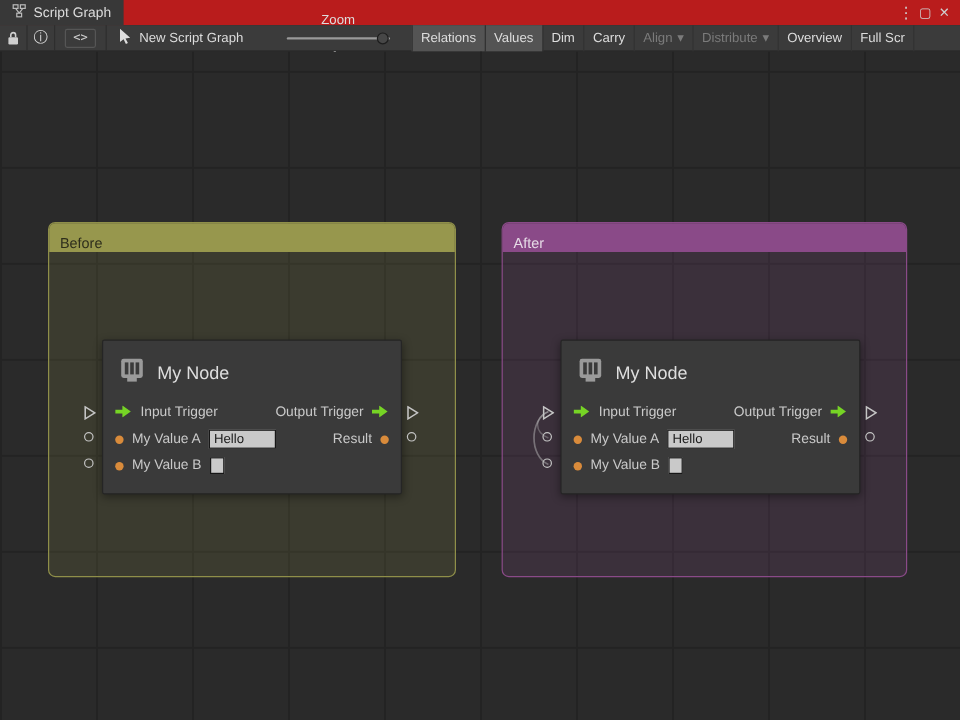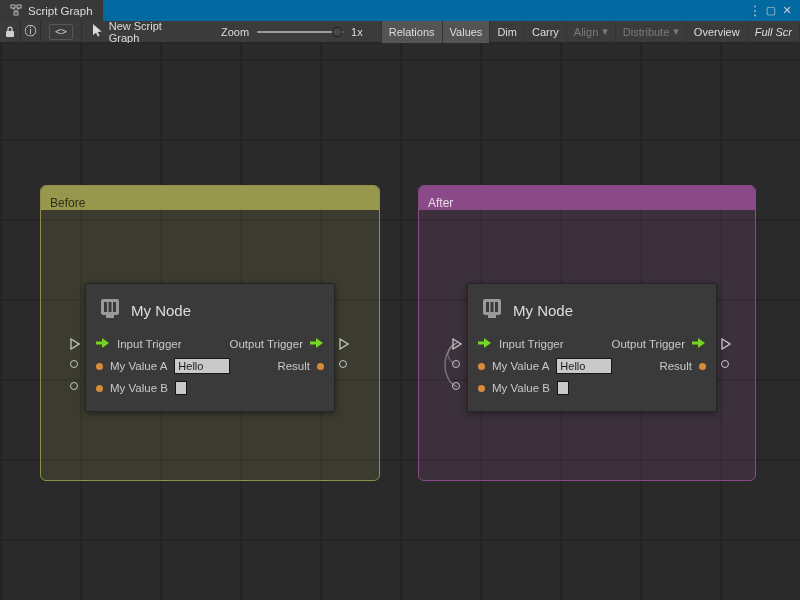--- a/index.html
+++ b/index.html
@@ -4,48 +4,48 @@
 <style>
   * { margin:0; padding:0; box-sizing:border-box; }
   body { background:#111; }
   .screen {
     position:relative; width:800px; height:600px; overflow:hidden;
     background:#2a2a2a; font-family:"Liberation Sans", sans-serif;
     font-size:12px; color:#cccccc; user-select:none;
   }
   
   .tabbar { position:absolute; top:0; left:0; right:0; height:21px;
-    background:#0369a1; display:flex; align-items:stretch; }
+    background:#b91c1c; display:flex; align-items:stretch; }
   .tab { display:flex; align-items:center; gap:6px; padding:0 10px;
     background:#383838; color:#dddddd; font-size:11.5px; }
   .tabbar-right { margin-left:auto; display:flex; align-items:center;
     padding-right:5px; color:#cfcfcf; }
   .winicon { width:16px; text-align:center; font-size:11px; cursor:default; }
   .kebab { font-size:13px; }
   
   .toolbar { position:absolute; top:21px; left:0; right:0; height:22px;
     background:#3b3b3b; border-bottom:1px solid #262626;
     display:flex; align-items:center; font-size:11px; color:#dddddd; }
   .sep { width:1px; align-self:stretch; background:#2e2e2e; }
   .ticon { display:flex; align-items:center; justify-content:center;
     width:22px; height:22px; }
   .code-box { border:1px solid #565656; border-radius:2px; width:26px;
     height:16px; display:flex; align-items:center; justify-content:center;
     margin:0 8px; font-family:"DejaVu Sans Mono", monospace; font-size:10px;
     color:#cfcfcf; }
   .graphname { display:flex; align-items:center; gap:6px; padding:0 10px; }
-  .zoom-wrap { display:flex; align-items:center; gap:8px; margin-left:26px; }
+  .zoom-wrap { display:flex; align-items:center; gap:8px; margin-left:26px;flex-direction:column; }
   .slider { position:relative; width:86px; height:2px; background:#9a9a9a;
     border-radius:1px; }
   .knob { position:absolute; right:1px; top:-4px; width:10px; height:10px;
     border-radius:50%; background:#474747; border:1px solid #1d1d1d; }
   .btns { display:flex; align-items:stretch; margin-left:18px; height:22px; }
   .btn { display:flex; align-items:center; padding:0 7px; gap:4px;
     border-left:1px solid #323232; white-space:nowrap; }
-  .btn:last-child { border-right:1px solid #323232;font-style:italic; }
+  .btn:last-child { border-right:1px solid #323232; }
   .btn.active { background:#545454;align-items:center; }
   .btn.disabled { color:#7b7b7b; }
   
   .canvas { position:absolute; top:43px; left:0; width:800px; height:557px;
     background-color:#2a2a2a;
     background-image:
       linear-gradient(#232323 2px, transparent 2px),
       linear-gradient(90deg, #232323 2px, transparent 2px);
     background-size:80px 80px, 80px 80px;
     background-position:0 16px, 0 0; }

